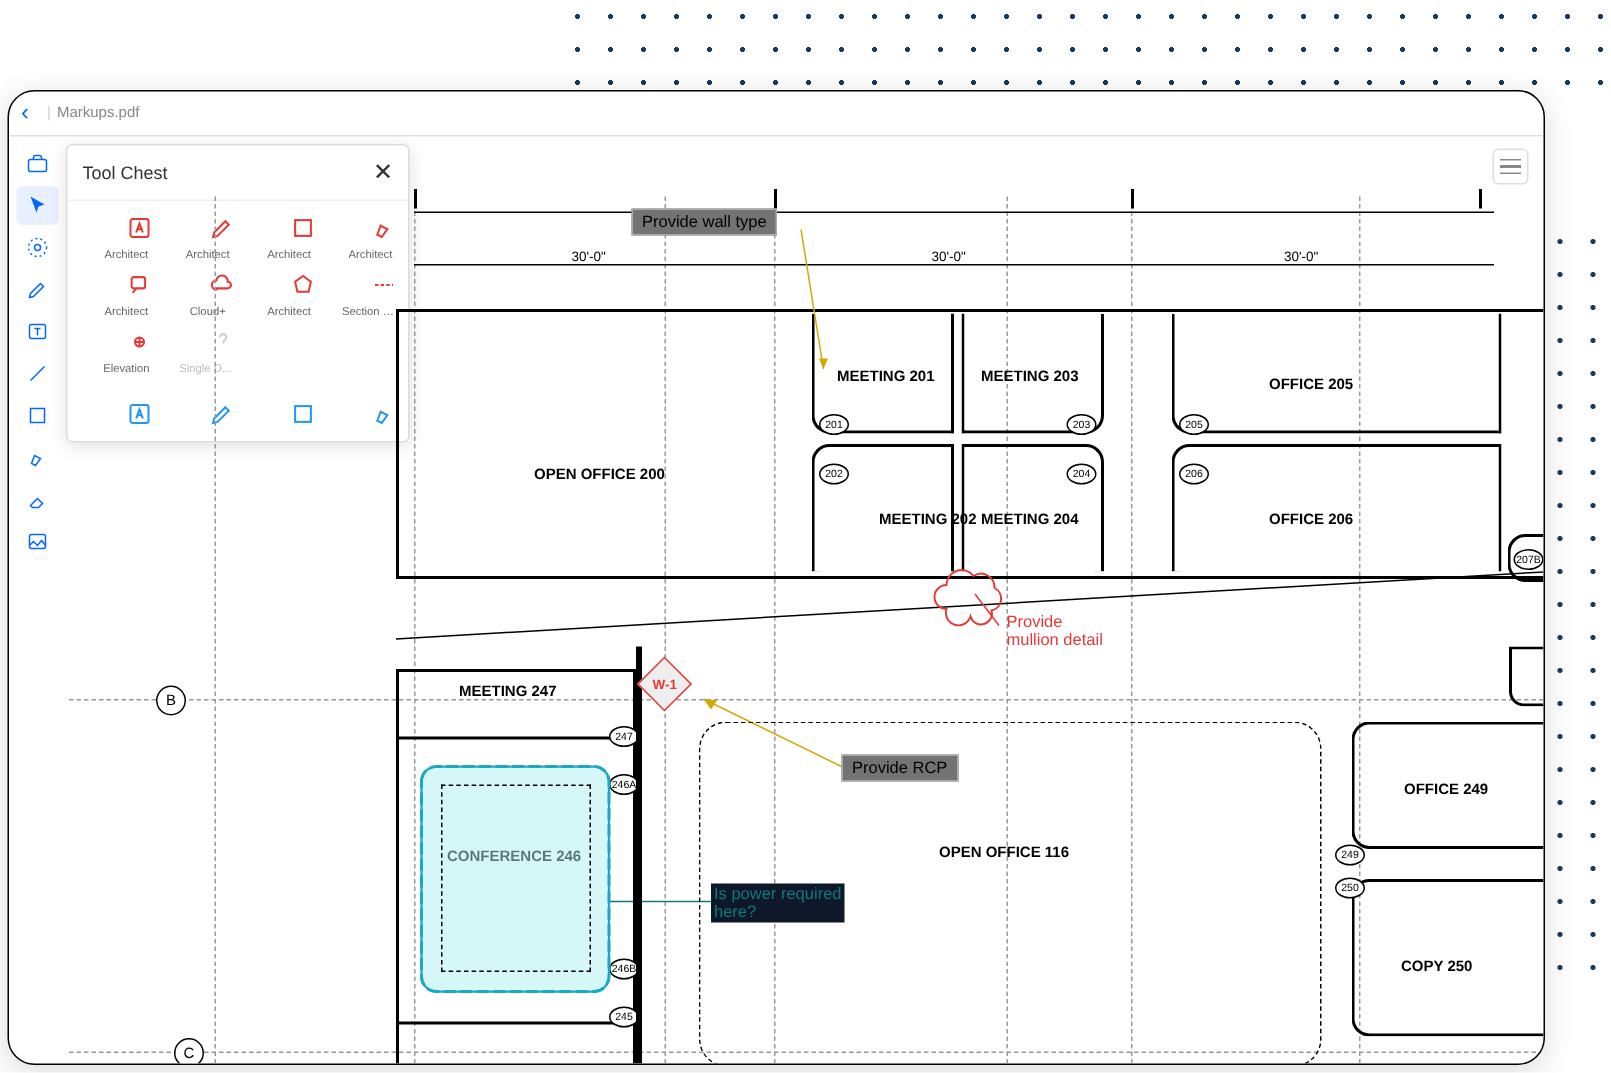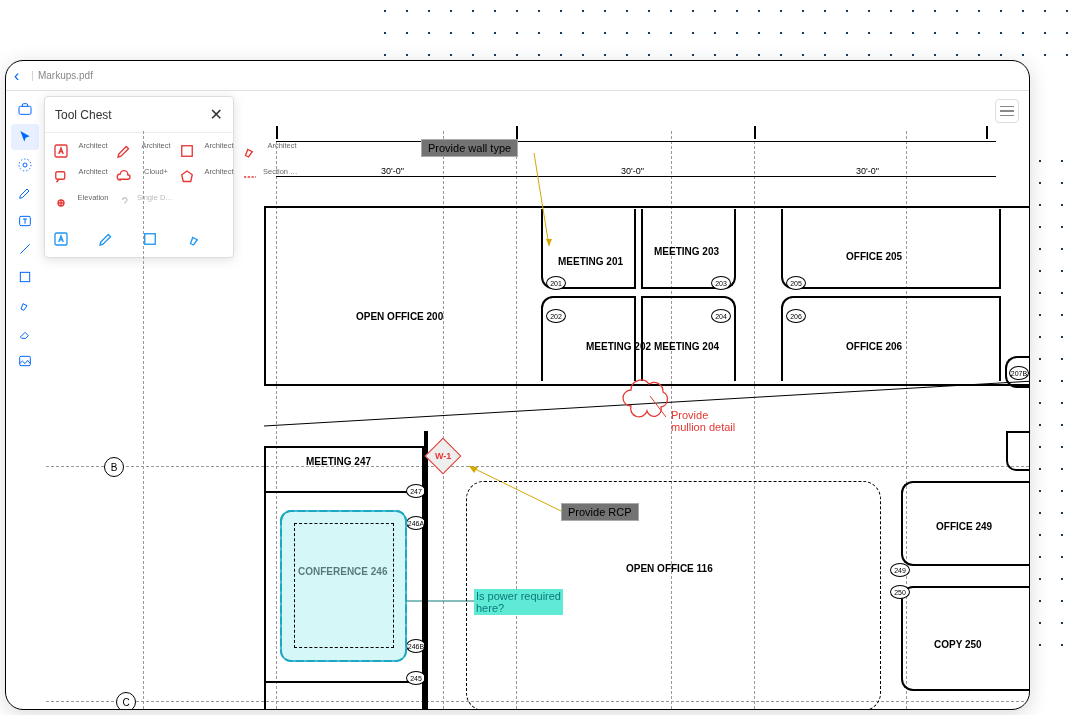--- a/index.html
+++ b/index.html
@@ -70,21 +70,21 @@
   cursor: pointer;
   color: #0068ff;
 }
 .vtool.active { background:#e8f0ff; }
 .vtool svg { width:16px; height:16px; }
 
 
 .tool-chest {
   position: absolute;
   top: 35px; left: 38px;
-  width: 190px;
+  width: 229px;
   background:#fff;
   border: 1px solid #ddd;
   border-radius: 4px;
   box-shadow: 0 2px 12px rgba(0,0,0,0.12);
   font-size: 11px;
 }
 .tc-header {
   display:flex; justify-content:space-between; align-items:center;
   padding: 8px 10px;
   border-bottom: 1px solid #eee;
@@ -110,21 +110,21 @@
   gap: 6px 2px;
   padding: 8px 6px;
 }
 .tc-grid-blue {
   display:grid;
   grid-template-columns: repeat(4, 1fr);
   gap: 6px 2px;
   padding: 8px 6px;
 }
 .tc-item {
-  display:flex; flex-direction:row; align-items:flex-start;
+  display:flex; flex-direction:column; align-items:flex-end;
   gap:3px; cursor:pointer;
 }
 .tc-item .ic {
   width:20px; height:20px; display:flex; align-items:center; justify-content:center;
 }
 .tc-item .lbl { font-size:7.5px; color:#666; text-align:center; width:38px; overflow:hidden; white-space:nowrap; text-overflow:ellipsis;}
 .red { color:#e53935; stroke:#e53935; }
 .blue { color:#2196f3; stroke:#2196f3; }
 .tc-grid .ic svg, .tc-grid-blue .ic svg { width:18px;height:18px; }
 
@@ -185,21 +185,21 @@
 .cloud-shape {
   position:absolute;
 }
 .red-text {
   position:absolute; color:#e53935; font-size:11px;
 }
 .cyan-cloud {
   position:absolute;
 }
 .cyan-text {
-  position:absolute; color:#0d7a7a; font-size:11px; background:#5eead4;
+  position:absolute; color:#0d7a7a; font-size:11px; background:#0f172a;
   padding:1px 2px;
 }
 .diamond {
   position:absolute; width:26px; height:26px; transform:rotate(45deg);
   border:1.5px solid #e53935; background:#eee;
   display:flex;align-items:center;justify-content:center;
 }
 .diamond span { transform:rotate(-45deg); font-size:9px; color:#e53935; font-weight:bold;}
 .col-tick {
   position:absolute; width:2px; height:13px; background:#000;
@@ -438,21 +438,21 @@
       <div class="grid-bubble" style="top:601px;left:110px">C</div>
 
       <div class="wall-outer" style="top:115px; left:258px; width:770px; height:180px; border-right:none;"></div>
 
       <div class="room-label" style="top:220px;left:350px">OPEN  OFFICE   200</div>
 
       <div class="room" style="top:118px; left:535px; width:95px; height:80px; border-top:none; border-radius:0 0 0 12px;"></div>
       <div class="room" style="top:205px; left:535px; width:95px; height:85px; border-bottom:none; border-radius:12px 0 0 0;"></div>
       <div class="room" style="top:118px; left:635px; width:95px; height:80px; border-top:none; border-radius:0 0 12px 0;"></div>
       <div class="room" style="top:205px; left:635px; width:95px; height:85px; border-bottom:none; border-radius:0 12px 0 0;"></div>
-      <div class="room-label" style="top:165px;left:552px">MEETING   201</div>
+      <div class="room-label" style="top:155px;left:552px">MEETING   201</div>
       <div class="room-label" style="top:250px;left:580px">MEETING   202</div>
       <div class="room-label" style="top:155px;left:648px">MEETING   203</div>
       <div class="room-label" style="top:250px;left:648px">MEETING   204</div>
       <div class="door-tag" style="top:185px;left:540px">201</div>
       <div class="door-tag" style="top:218px;left:540px">202</div>
       <div class="door-tag" style="top:185px;left:705px">203</div>
       <div class="door-tag" style="top:218px;left:705px">204</div>
 
       <div class="room" style="top:118px; left:775px; width:220px; height:80px; border-top:none; border-radius:0 0 0 12px;"></div>
       <div class="room" style="top:205px; left:775px; width:220px; height:85px; border-bottom:none; border-radius:12px 0 0 0;"></div>

